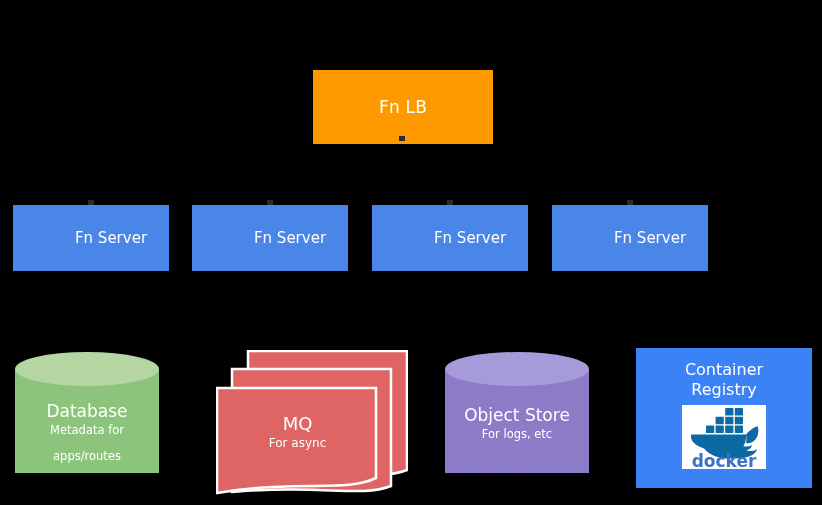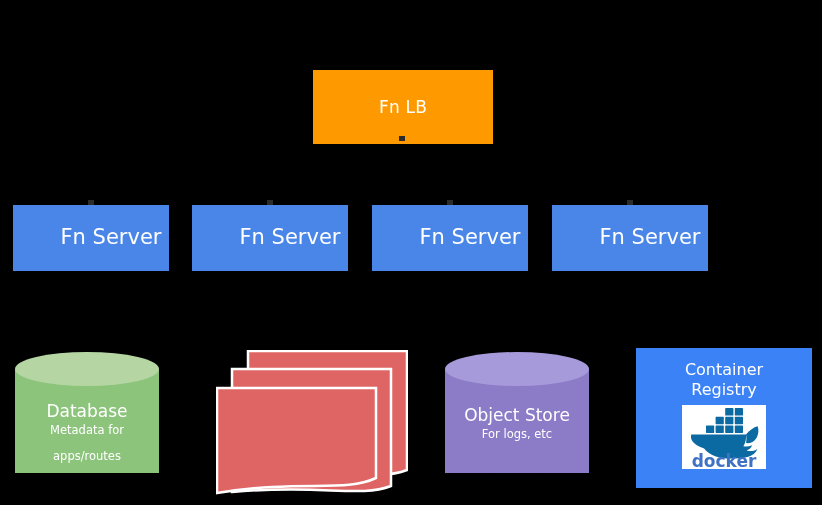--- a/index.html
+++ b/index.html
@@ -50,21 +50,21 @@
     top: 205px;
     width: 156px;
     height: 66px;
     background: #4a86e8;
   }
   .srv-1 { left: 13px; }
   .srv-2 { left: 192px; }
   .srv-3 { left: 372px; }
   .srv-4 { left: 552px; }
   .srv-label {
-    font-size: 21px;
+    font-size: 15px;
     line-height: 1.1;
     margin-left: 40px;
   }
 
   
   .stub {
     position: absolute;
     width: 6px;
     height: 5px;
     background: #2b2b2b;
@@ -222,20 +222,24 @@
 
   <div class="mq">
     <svg width="192" height="145" viewBox="0 0 192 145">
 
       <path d="M32,1 H191 V120 C160,132 120,118 32,124 Z" fill="#df6464" stroke="#ffffff" stroke-width="2.5"></path>
 
       <path d="M16,19 H175 V136 C144,148 104,134 16,142 Z" fill="#df6464" stroke="#ffffff" stroke-width="2.5"></path>
 
       <path d="M1,38 H160 V128 C128,143 86,129 1,143 Z" fill="#df6464" stroke="#ffffff" stroke-width="2.5"></path>
     </svg>
+    <div class="text">
+      <span class="mq-title">MQ</span>
+      <span class="mq-sub">For async</span>
+    </div>
   </div>
 
   <div class="cyl objstore">
     <div class="body"></div>
     <div class="bottom"></div>
     <div class="top"></div>
     <div class="text" style="top:54px">
       <span class="cyl-title">Object Store</span>
       <span class="cyl-sub">For logs, etc</span>
     </div>

